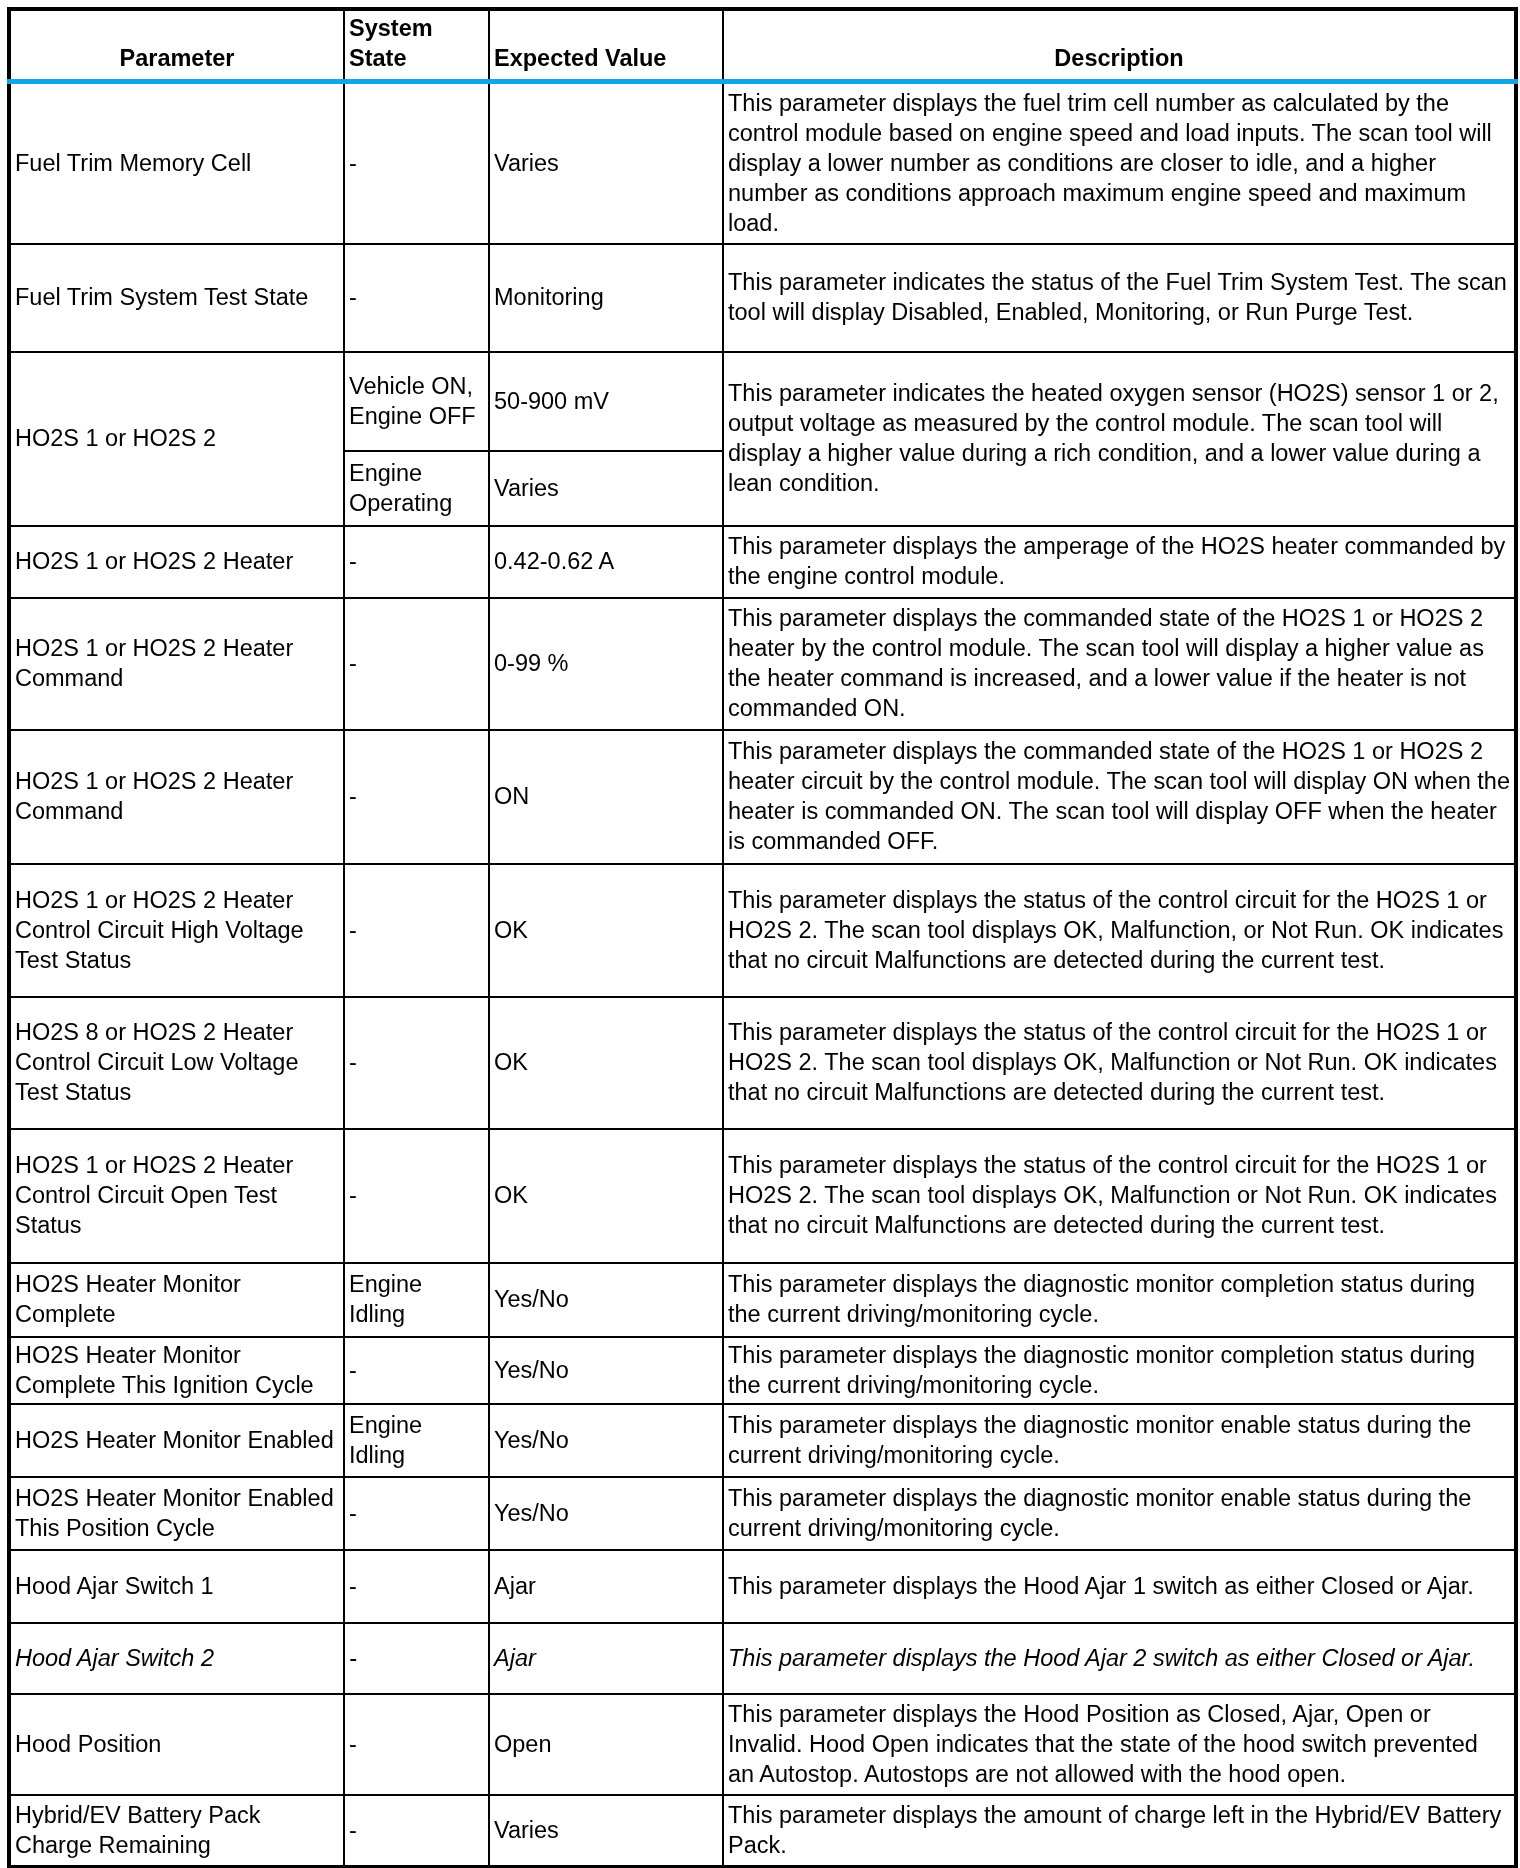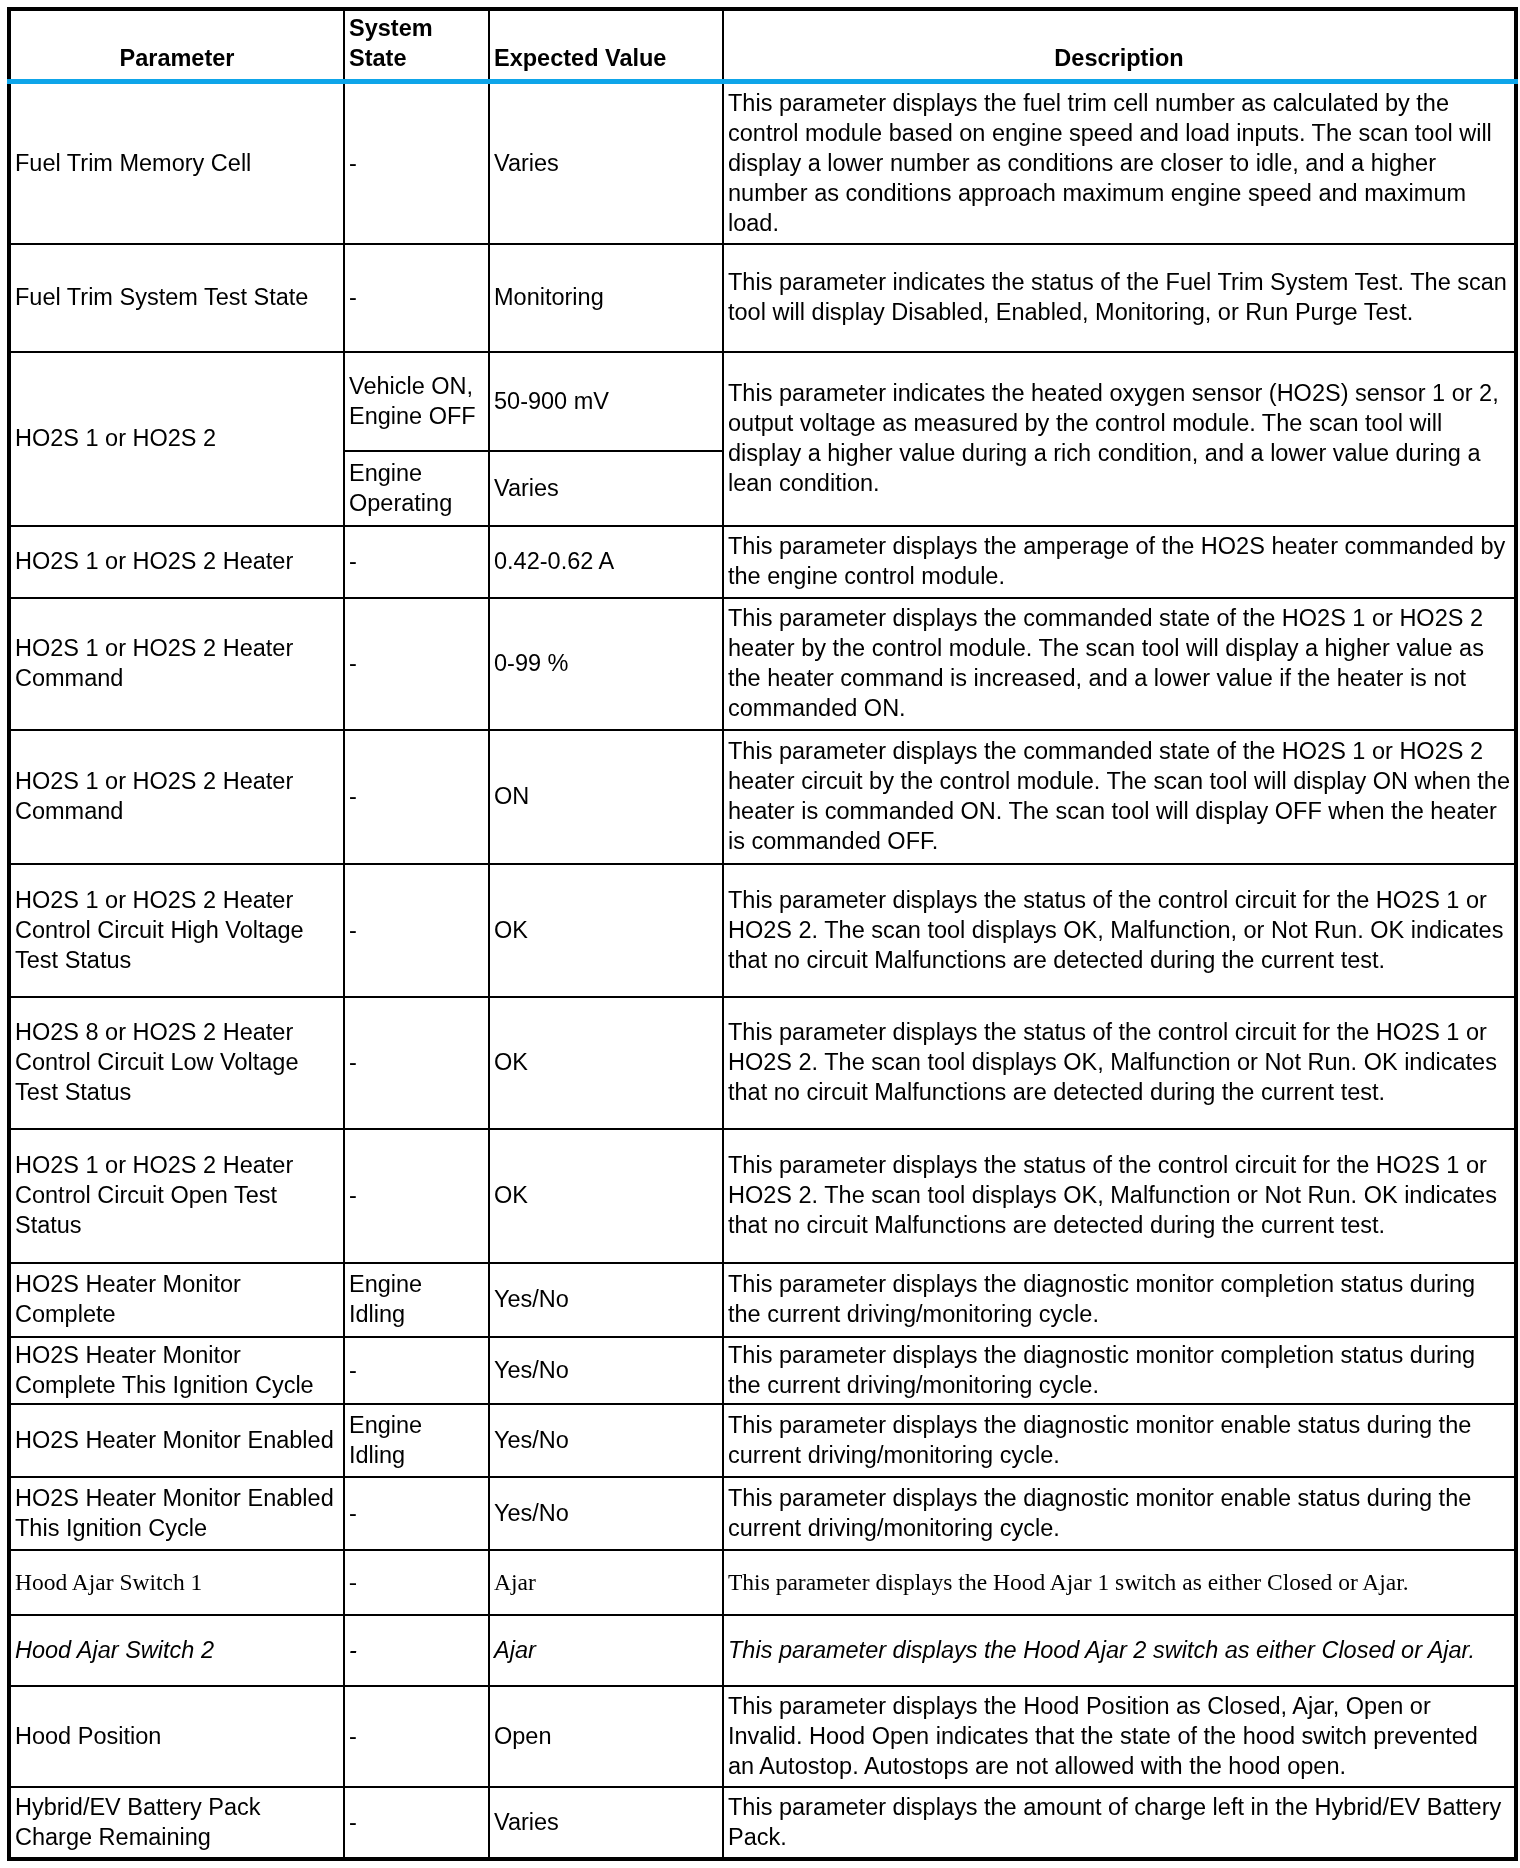--- a/index.html
+++ b/index.html
@@ -112,26 +112,26 @@
       <td>Yes/No</td>
       <td>This parameter displays the diagnostic monitor completion status during the current driving/monitoring cycle.</td>
     </tr>
     <tr style="height:73px;">
       <td class="param">HO2S Heater Monitor Enabled</td>
       <td>Engine Idling</td>
       <td>Yes/No</td>
       <td>This parameter displays the diagnostic monitor enable status during the current driving/monitoring cycle.</td>
     </tr>
     <tr style="height:73px;">
-      <td class="param">HO2S Heater Monitor Enabled This Ignition Cycle</td>
+      <td class="param">HO2S Heater Monitor Enabled This Position Cycle</td>
       <td>-</td>
       <td>Yes/No</td>
       <td>This parameter displays the diagnostic monitor enable status during the current driving/monitoring cycle.</td>
     </tr>
-    <tr style="height:65px;font-family:Liberation Serif, serif;">
+    <tr style="height:73px;">
       <td class="param mid">Hood Ajar Switch 1</td>
       <td>-</td>
       <td>Ajar</td>
       <td>This parameter displays the Hood Ajar 1 switch as either Closed or Ajar.</td>
     </tr>
     <tr style="height:71px;font-style:italic;">
       <td class="param mid">Hood Ajar Switch 2</td>
       <td>-</td>
       <td>Ajar</td>
       <td>This parameter displays the Hood Ajar 2 switch as either Closed or Ajar.</td>

